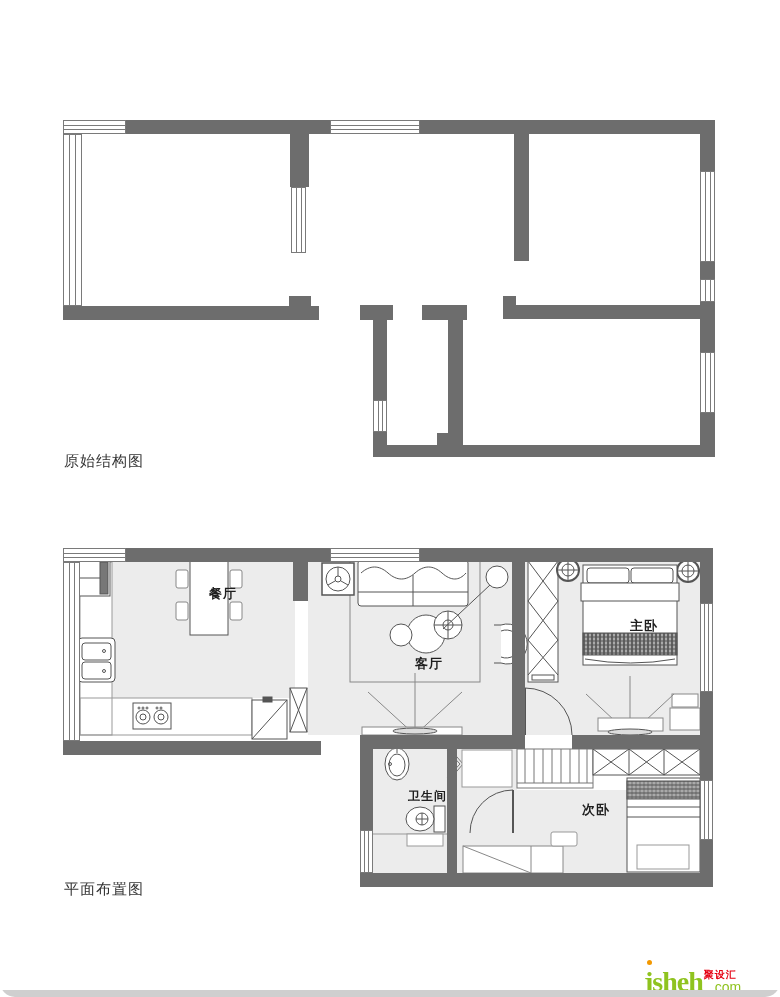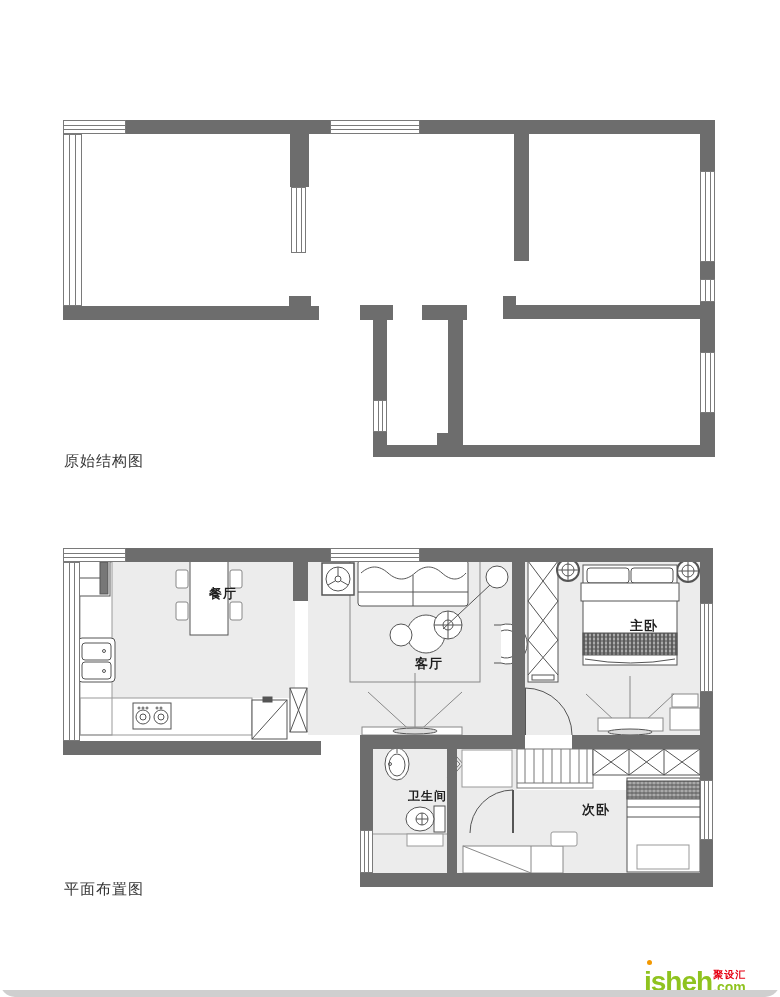--- a/index.html
+++ b/index.html
@@ -11,24 +11,24 @@
   .winH,.winV{position:absolute;background:#fff;box-shadow:inset 0 0 0 1px #7a7a7a;}
   .winH::before,.winH::after{content:"";position:absolute;left:0;right:0;height:1px;background:#7a7a7a;}
   .winH::before{top:34%;} .winH::after{top:64%;}
   .winV::before,.winV::after{content:"";position:absolute;top:0;bottom:0;width:1px;background:#7a7a7a;}
   .winV::before{left:34%;} .winV::after{left:64%;}
   .roomlabel{position:absolute;font-size:13px;font-weight:bold;color:#1e1e1e;
              text-align:right;letter-spacing:1px;white-space:nowrap;}
   .caption{position:absolute;font-size:15px;color:#333;letter-spacing:1px;}
   svg{position:absolute;left:0;top:0;}
   .logo{position:absolute;left:644px;top:958px;width:134px;height:36px;display:flex;align-items:flex-end;}
-  .logo .brand{color:#8fc31f;font-size:28px;font-weight:bold;letter-spacing:-1px;line-height:0.9;}
+  .logo .brand{color:#8fc31f;font-size:28px;font-weight:bold;letter-spacing:-1px;line-height:0.9;font-family:Liberation Serif, serif;}
   .logo .col{display:flex;flex-direction:column;align-items:flex-start;margin-left:1px;justify-content:space-between;}
   .logo .cn{color:#e60012;font-size:10px;font-weight:bold;letter-spacing:1px;line-height:1;}
-  .logo .suffix{color:#8fc31f;font-size:14px;font-weight:bold;line-height:1;}
+  .logo .suffix{color:#8fc31f;font-size:14px;font-weight:normal;line-height:1;padding-left:7px;}
   .logo .dot{position:absolute;left:3px;top:2px;width:5px;height:5px;border-radius:50%;background:#f39800;}
   .bottombar{position:absolute;left:0;top:990px;width:780px;height:7px;background:#cfcfcf;}
 </style>
 </head>
 <body>
 
 <div id="page">
 
   <div class="plan" style="left:63px;top:110px;width:652px;height:350px;">
 

